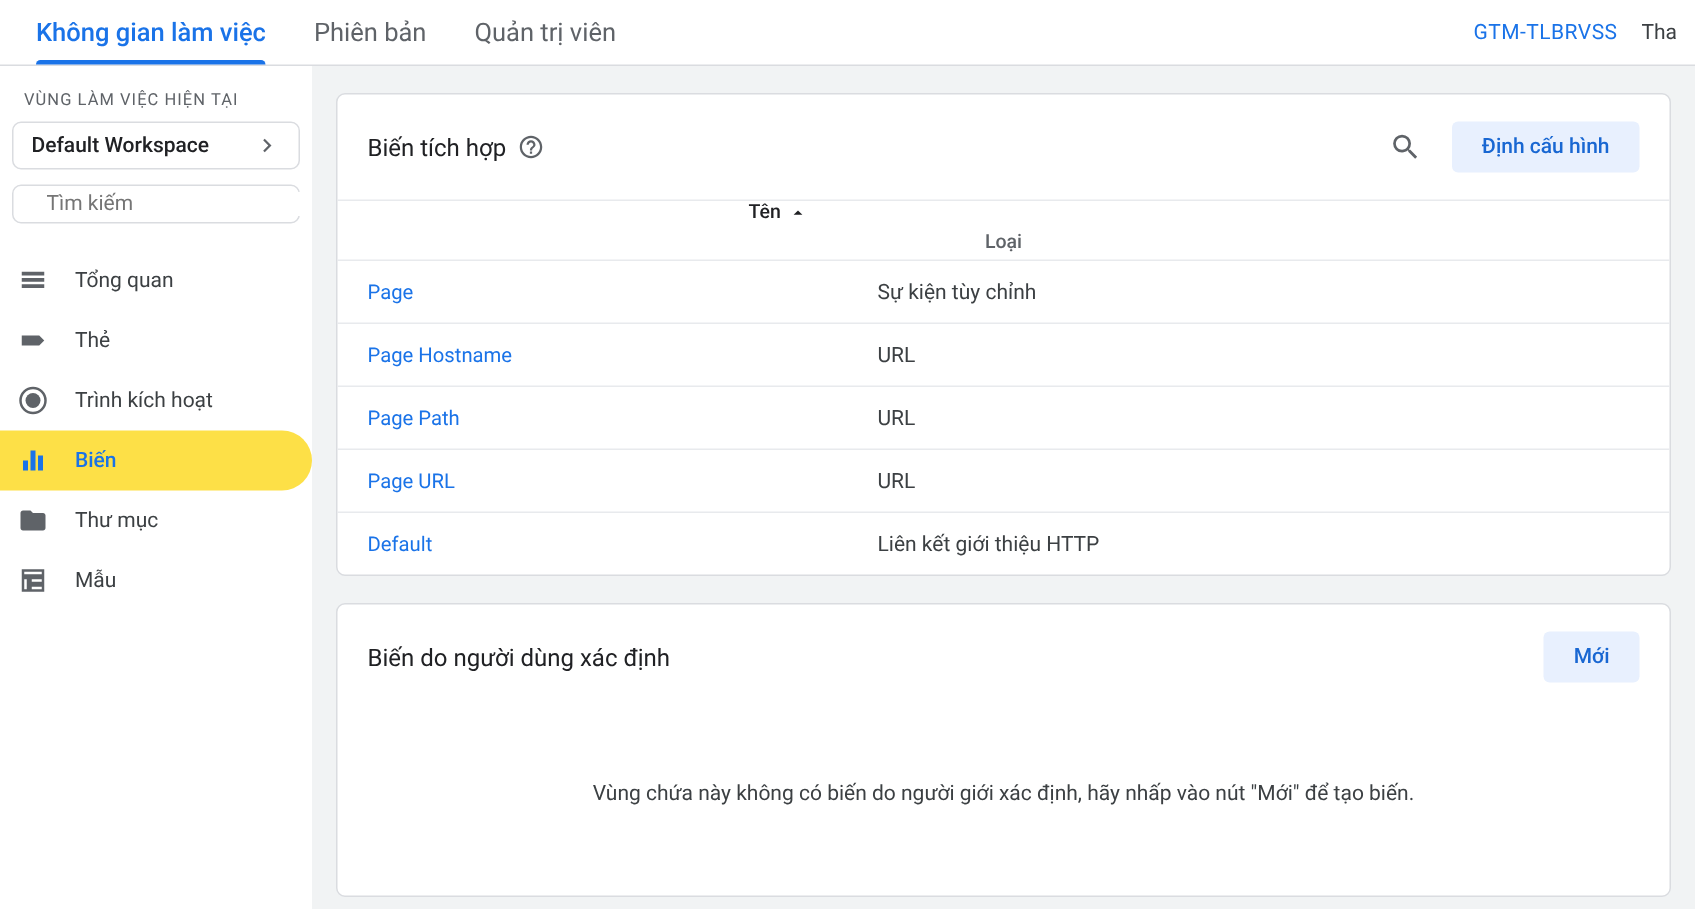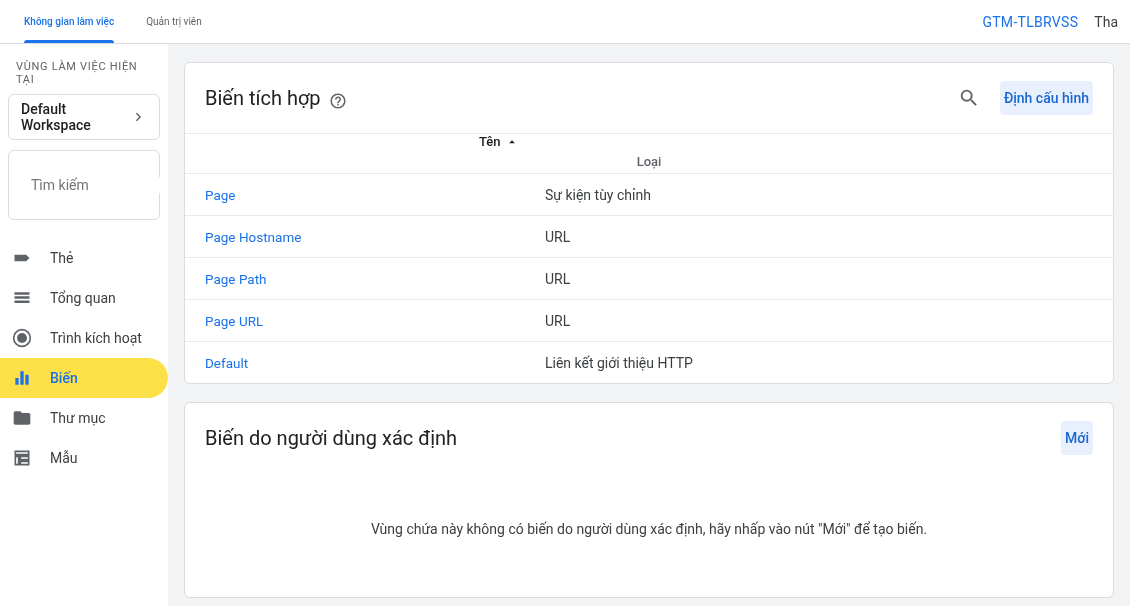--- a/index.html
+++ b/index.html
@@ -1,76 +1,77 @@
 <!DOCTYPE html>
 <html><head>
   <meta charset="utf-8">
   <style>
     * { box-sizing: border-box; margin: 0; padding: 0; font-family: Roboto, Arial, sans-serif; }
     body { background: #fff; color: #3c4043; font-size: 14px; width: 1130px; height: 606px; overflow: hidden; }
 
     
     .topbar { display: flex; align-items: center; border-bottom: 1px solid #dadce0; height: 44px; padding: 0 8px; }
     .top-tabs { display: flex; height: 100%; }
-    .top-tab { display: flex; align-items: center; padding: 0 16px; color: #5f6368; cursor: pointer; font-size: 10px; position: relative; }
+    .top-tab { display: flex; align-items: center; padding: 0 16px; color: #5f6368; cursor: pointer; font-size: 17px; position: relative; }
     .top-tab.active { color: #1a73e8; font-weight: 500; }
     .top-tab.active::after { content: ""; position: absolute; left: 16px; right: 16px; bottom: 0; height: 3px; background: #1a73e8; border-radius: 3px 3px 0 0; }
     .top-right { margin-left: auto; display: flex; align-items: center; gap: 16px; padding-right: 4px; }
     .container-id { color: #1a73e8; letter-spacing: .3px; font-size: 14px; }
     .top-extra { color: #3c4043; font-size: 14px; }
 
     
     .layout { display: flex; height: calc(100% - 44px); }
 
     
-    .sidebar { width: 168px; padding: 12px 8px 8px 8px; }
+    .sidebar { width: 208px; padding: 12px 8px 8px 8px; }
     .ws-label { font-size: 11px; letter-spacing: .7px; color: #5f6368; padding: 4px 8px 8px; text-transform: uppercase; }
     .ws-picker { display: flex; align-items: center; justify-content: space-between; border: 1px solid #dadce0; border-radius: 6px; padding: 6px 12px; margin: 0 0 10px 0; cursor: pointer; }
     .ws-picker span { font-weight: 500; color: #202124; }
     .ws-picker svg { width: 18px; height: 18px; fill: #5f6368; }
 
-    .search-box { display: flex; align-items: center; border: 1px solid #dadce0; border-radius: 6px; padding: 24px 10px; margin-bottom: 18px; }
+    .search-box { display: flex; align-items: center; border: 1px solid #dadce0; border-radius: 6px; padding: 2px 10px; margin-bottom: 18px; }
     .search-box svg { width: 20px; height: 20px; fill: #5f6368; margin-right: 12px; }
     .search-box input { border: none; outline: none; flex: 1; font-size: 14px; color: #3c4043; }
 
     .nav-list { list-style: none; }
     .nav-item { display: flex; align-items: center; height: 40px; padding: 0 12px; margin: 0 -8px; border-radius: 0 20px 20px 0; cursor: pointer; color: #3c4043; }
     .nav-item svg { width: 20px; height: 20px; fill: #5f6368; margin-right: 18px; }
     .nav-item.active { background: #fde047; color: #1a73e8; font-weight: 500; }
     .nav-item.active svg { fill: #1a73e8; }
 
     
     .main { flex: 1; background: #f1f3f4; padding: 18px 16px; overflow: auto; }
     .card { background: #fff; border: 1px solid #dadce0; border-radius: 6px; margin-bottom: 18px; }
     .card-header { display: flex; align-items: center; padding: 18px 20px; }
-    .card-title { font-size: 20px; color: #202124; font-weight: 400; display: flex; align-items: flex-end; gap: 8px; }
+    .card-title { font-size: 16px; color: #202124; font-weight: 400; display: flex; align-items: center; gap: 8px; }
     .card-title svg { width: 18px; height: 18px; fill: #5f6368; }
     .card-actions { margin-left: auto; display: flex; align-items: center; gap: 14px; }
     .icon-btn { background: none; border: none; cursor: pointer; padding: 6px; border-radius: 50%; }
     .icon-btn svg { width: 22px; height: 22px; fill: #5f6368; display: block; }
-    .flat-btn { background: #e8f0fe; border: none; color: #1967d2; font-weight: 500; font-size: 14px; padding: 9px 4px; border-radius: 4px; cursor: pointer; }
+    .flat-btn { background: #e8f0fe; border: none; color: #1967d2; font-weight: 500; font-size: 14px; padding: 9px 20px; border-radius: 4px; cursor: pointer; }
 
     .tbl-head, .tbl-row { display: flex; align-items: center; padding: 0 20px; border-top: 1px solid #e8eaed; }
     .tbl-head { height: 40px; flex-direction: column; }
     .tbl-row { height: 42px; cursor: pointer; }
     .col-name { width: 340px; }
     .col-type { flex: 1; color: #3c4043; }
     .th { font-size: 13px; color: #5f6368; font-weight: 500; display: flex; align-items: center; gap: 4px; }
     .th.active { color: #202124; }
     .th svg { width: 14px; height: 14px; fill: #202124; }
     .cell-link { color: #1a73e8; font-size: 13.5px; }
 
     .empty-msg { text-align: center; color: #3c4043; font-size: 14px; padding: 48px 20px 60px; }
   </style>
 </head>
 <body>
 
 <div class="topbar">
   <div class="top-tabs">
     <div class="top-tab active">Không gian làm việc</div>
+    <div class="top-tab">Phiên bản</div>
     <div class="top-tab">Quản trị viên</div>
   </div>
   <div class="top-right">
     <span class="container-id">GTM-TLBRVSS</span>
     <span class="top-extra">Tha</span>
   </div>
 </div>
 
 <div class="layout">
 
@@ -87,29 +88,29 @@
     <div class="search-box">
       <svg viewBox="0 0 24 24">
           <path d="M15.5 14h-.79l-.28-.27A6.471 6.471 0 0016 9.5 6.5 6.5 0 109.5 16c1.61 0 3.09-.59 4.23-1.57l.27.28v.79l5 4.99L20.49 19l-4.99-5zm-6 0C7.01 14 5 11.99 5 9.5S7.01 5 9.5 5 14 7.01 14 9.5 11.99 14 9.5 14z"></path>
         </svg>
       <input placeholder="Tìm kiếm" style="">
     </div>
 
     <ul class="nav-list">
       <li class="nav-item">
         <svg viewBox="0 0 24 24">
+            <path d="M3 5h18v3H3zm0 5h18v3H3zm0 5h18v3H3z"></path>
+          </svg>
+        <span>Tổng quan</span>
+      </li>
+      <li class="nav-item">
+        <svg viewBox="0 0 24 24">
             <path d="M21 12l-4-4H3v8h14l4-4z"></path>
           </svg>
         <span>Thẻ</span>
-      </li>
-      <li class="nav-item">
-        <svg viewBox="0 0 24 24">
-            <path d="M3 5h18v3H3zm0 5h18v3H3zm0 5h18v3H3z"></path>
-          </svg>
-        <span>Tổng quan</span>
       </li>
       <li class="nav-item">
         <svg viewBox="0 0 24 24">
             <circle cx="12" cy="12" r="6"></circle>
             <circle cx="12" cy="12" r="10" fill="none" stroke="#5f6368" stroke-width="2"></circle>
           </svg>
         <span>Trình kích hoạt</span>
       </li>
       <li class="nav-item active">
         <svg viewBox="0 0 24 24">
@@ -186,16 +187,16 @@
 
     <div class="card">
       <div class="card-header">
         <div class="card-title">
           <span>Biến do người dùng xác định</span>
         </div>
         <div class="card-actions">
           <button class="flat-btn">Mới</button>
         </div>
       </div>
-      <div class="empty-msg">Vùng chứa này không có biến do người dùng xác định, hãy nhấp vào nút "Mới" để tạo biến.</div>
+      <div class="empty-msg">Vùng chứa này không có biến do người giới xác định, hãy nhấp vào nút "Mới" để tạo biến.</div>
     </div>
   </div>
 </div>
 
 </body></html>

